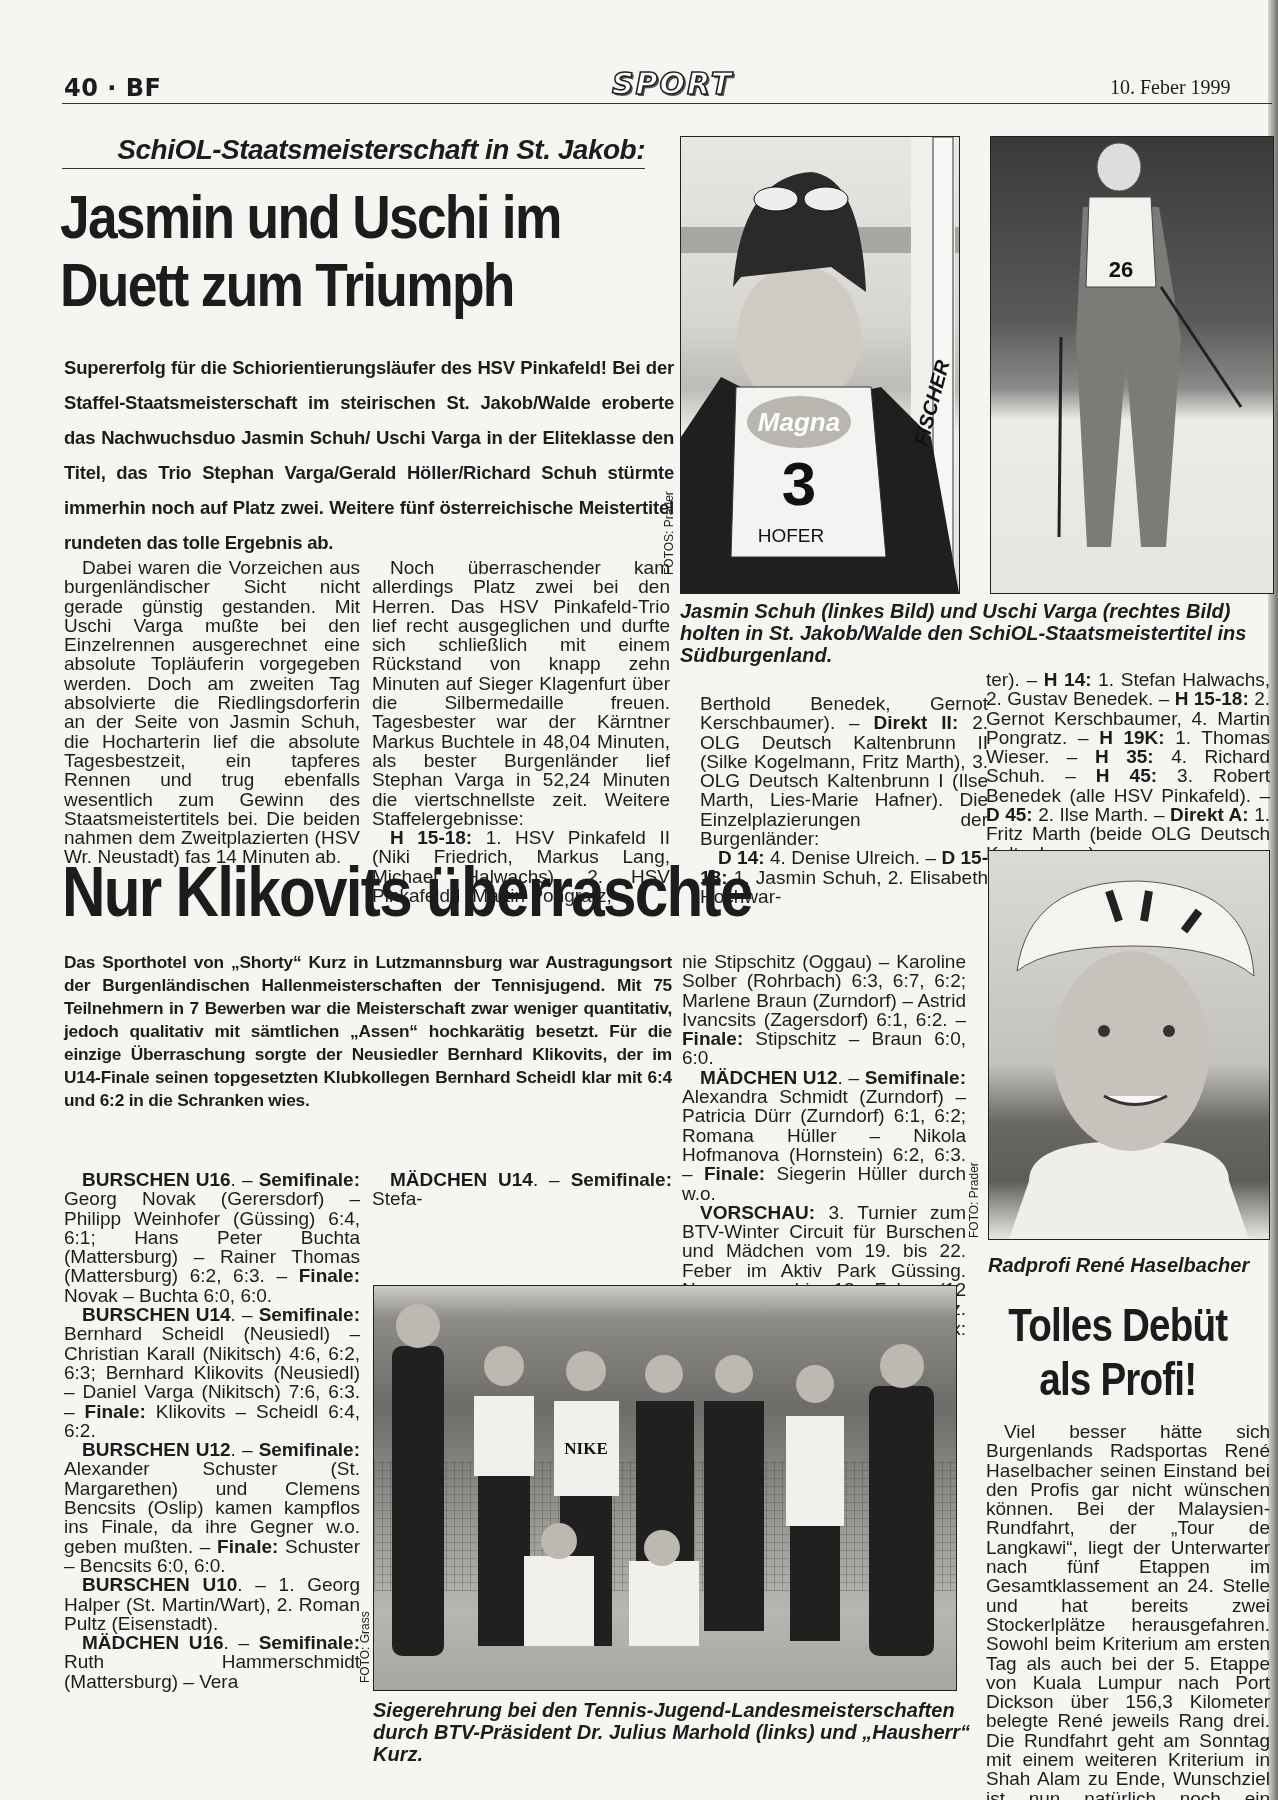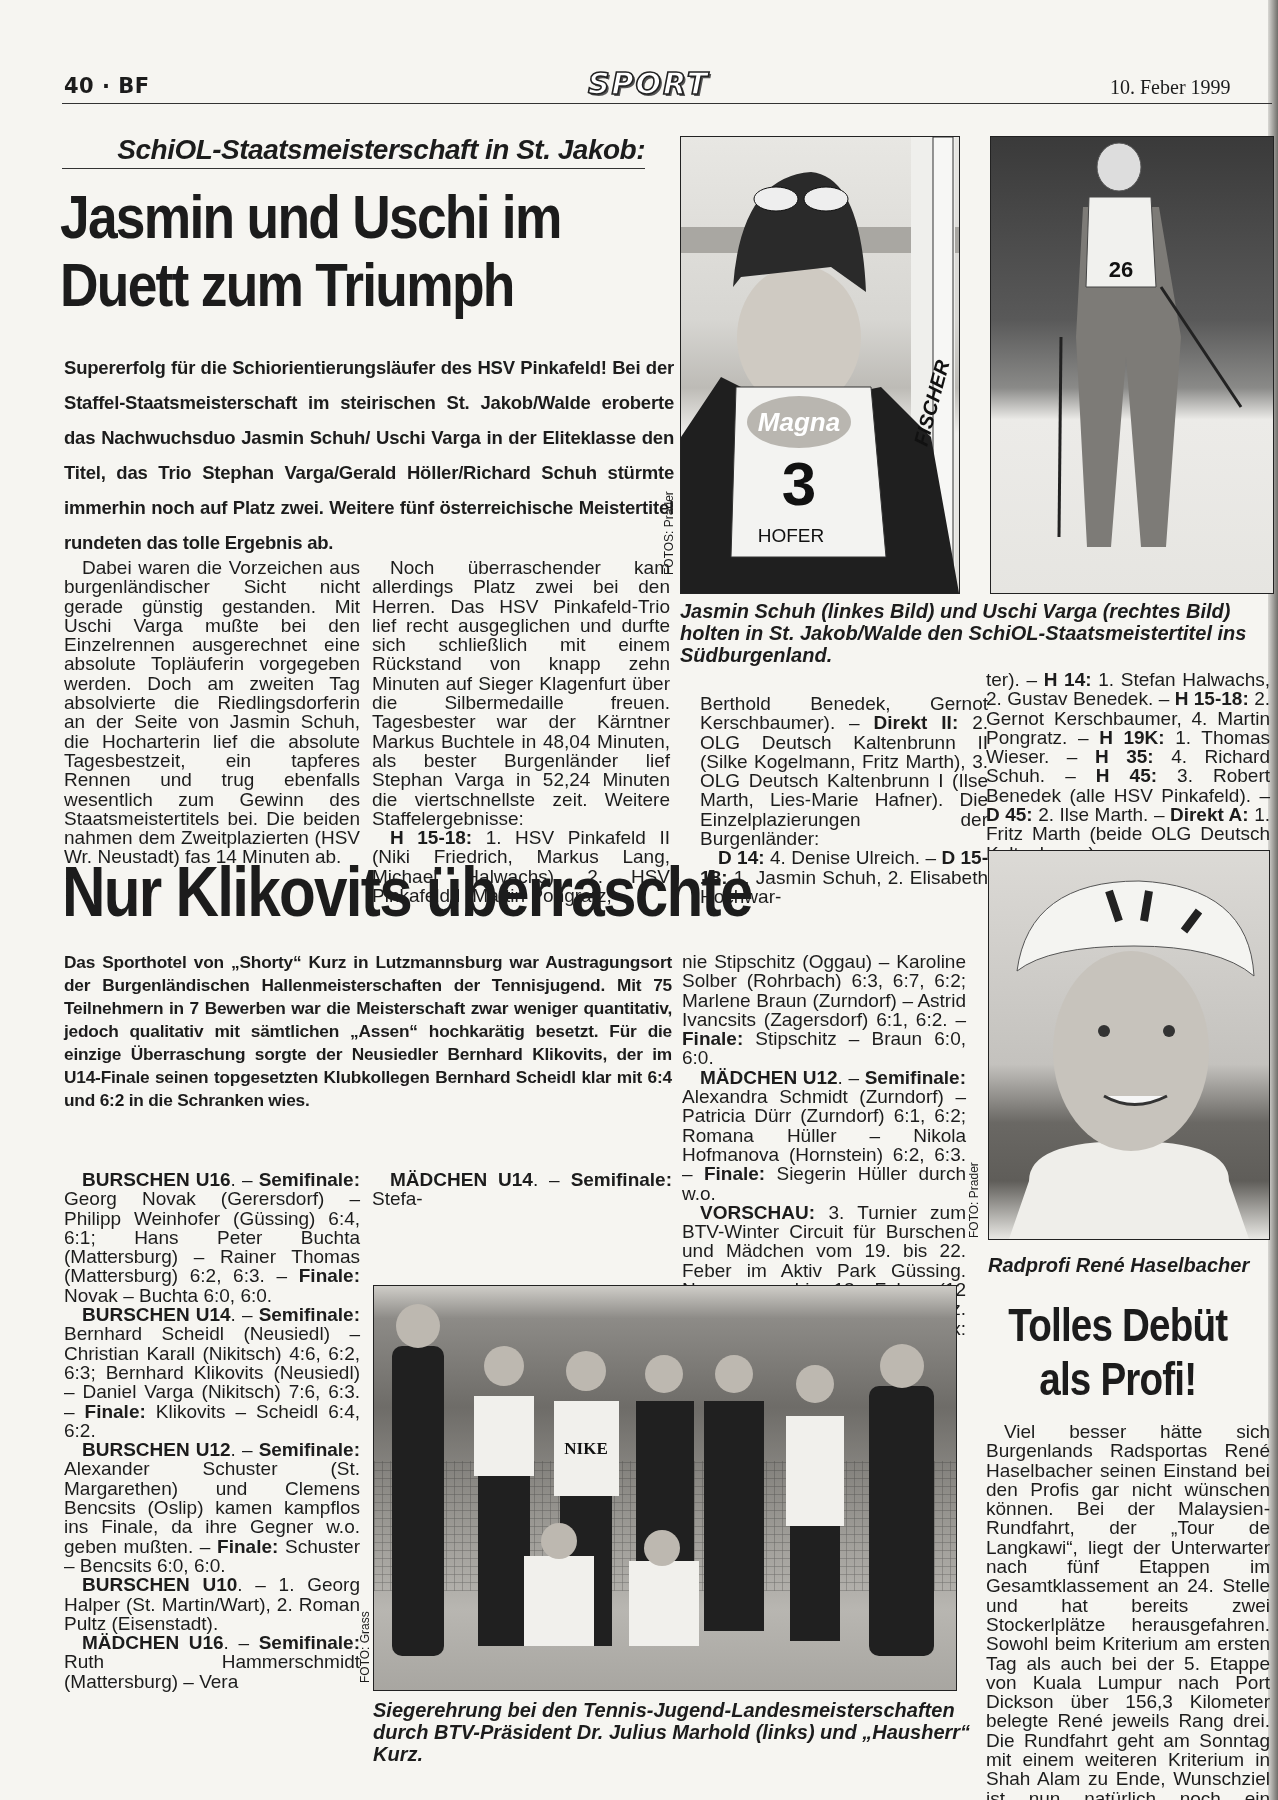--- a/index.html
+++ b/index.html
@@ -6,22 +6,22 @@
   body {
     width: 1278px; height: 1800px; position: relative; overflow: hidden;
     background: #f6f5f1; color: #1c1c1c;
     font-family: "DejaVu Sans", sans-serif;
   }
   .abs { position: absolute; }
   .page-edge { position:absolute; right:0; top:0; width:10px; height:1800px;
     background: linear-gradient(to right, #d9d8d4, #6f6e6a); }
 
   
-  .page-no { left:64px; top:74px; font-family:"DejaVu Sans", sans-serif; font-weight:bold; font-size:21px; letter-spacing:0.5px;text-align:center; }
-  .section { left:588px; top:66px; font-family:"DejaVu Sans", sans-serif; font-weight:bold; font-style:italic; font-size:30px; color:#fff; letter-spacing:2px;
+  .page-no { left:64px; top:74px; font-family:"DejaVu Sans", sans-serif; font-weight:bold; font-size:24px; letter-spacing:0.5px;text-align:center; }
+  .section { left:612px; top:66px; font-family:"DejaVu Sans", sans-serif; font-weight:bold; font-style:italic; font-size:30px; color:#fff; letter-spacing:2px;
     -webkit-text-stroke:1.6px #222; text-shadow: 2px 2px 0 #555; }
   .date { left:1110px; top:76px; width:160px; font-family:"Liberation Serif", serif; font-size:20px; }
   .rule { position:absolute; left:62px; top:103px; width:1210px; height:1px; background:#333; }
 
   
   .kicker { left:62px; top:134px; font-family:"Liberation Sans", sans-serif; font-weight:bold; font-style:italic; font-size:28px; letter-spacing:-0.5px;
     border-bottom:1px solid #333; padding-bottom:2px; width:583px; white-space:nowrap;text-align:right; }
   .headline1 { left:60px; top:183px; width:620px; font-family:"Liberation Sans", sans-serif; font-weight:bold; font-size:62px; line-height:68px; letter-spacing:-2px;
     transform:scaleX(0.86); transform-origin:left top; }
   .lead { left:64px; top:350px; width:610px; font-family:"Liberation Sans", sans-serif; font-weight:bold; font-size:18.5px; line-height:35px; text-align:justify; letter-spacing:-0.2px; }

